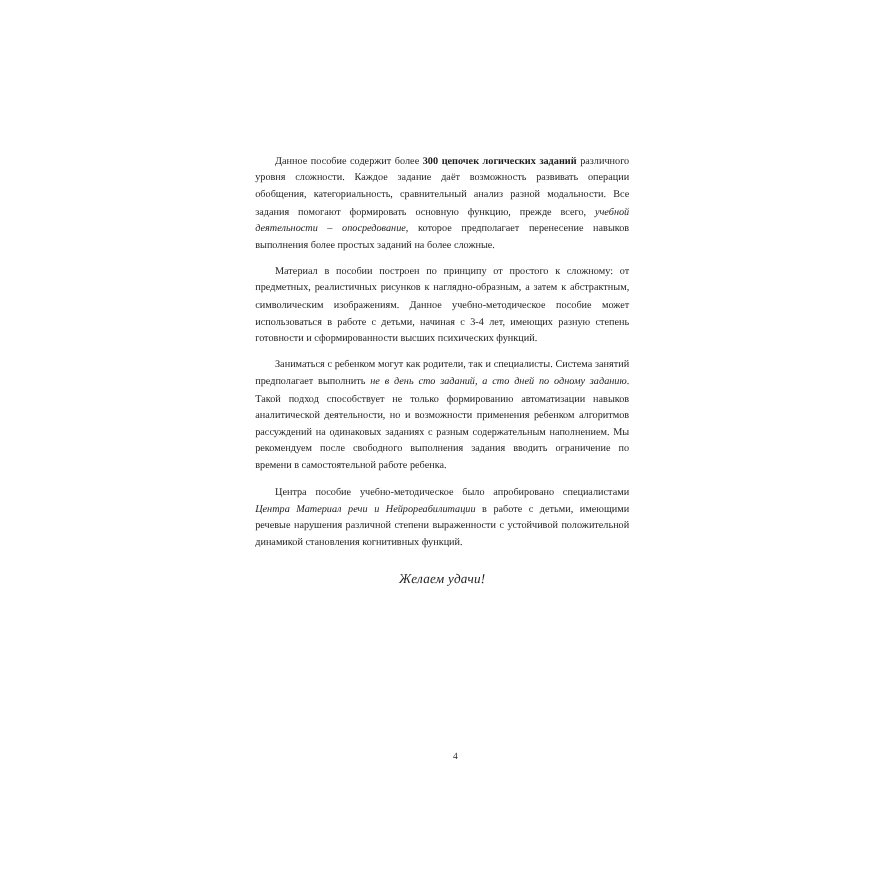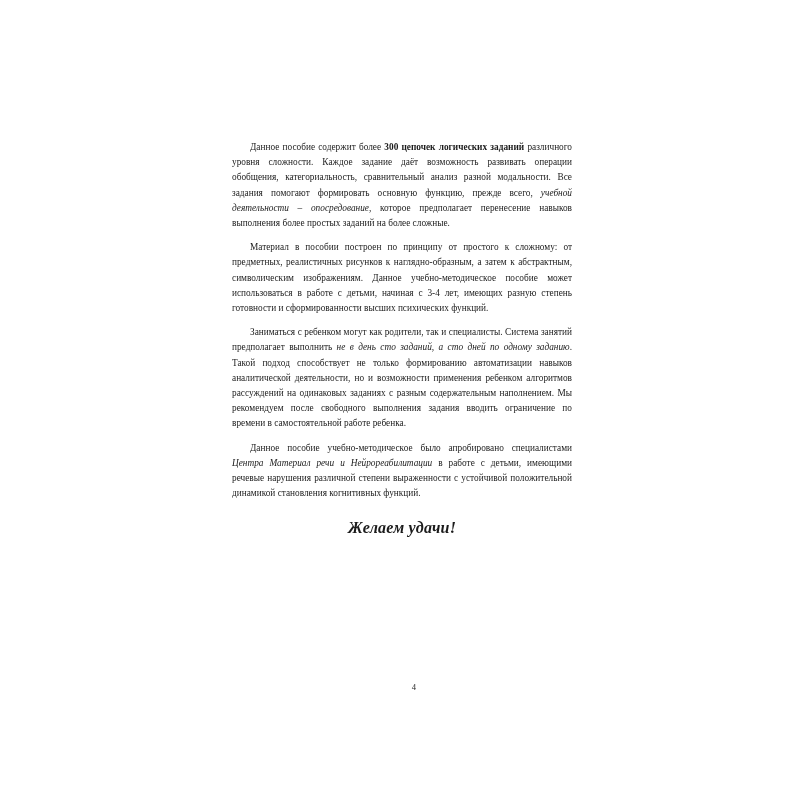--- a/index.html
+++ b/index.html
@@ -39,23 +39,23 @@
   }
   .para b {
     font-weight: bold;
   }
   .para i {
     font-style: italic;
   }
   .closing {
     margin: 18px 0 0 0;
     text-align: center;
-    font-size: 16px;
+    font-size: 12px;
     font-style: italic;
-    font-weight: bold;
+    font-weight: normal;
     color: #1b1b1b;
     letter-spacing: 0.2px;
   }
   .page-number {
     position: absolute;
     left: 0;
     right: 0;
     top: 682px;
     text-align: center;
     font-size: 8.6px;
@@ -63,17 +63,17 @@
   }
 </style>
 </head>
 <body>
 
 <div class="page">
   <div class="page-inner">
     <p class="para"><span>Данное пособие содержит более </span><b>300 цепочек логических заданий</b><span> различного уровня сложности. Каждое задание даёт возможность развивать операции обобщения, категориальность, сравнительный анализ разной модальности. Все задания помогают формировать основную функцию, прежде всего, </span><i>учебной деятельности – опосредование</i><span>, которое предполагает перенесение навыков выполнения более простых заданий на более сложные.</span></p>
     <p class="para"><span>Материал в пособии построен по принципу от простого к сложному: от предметных, реалистичных рисунков к наглядно-образным, а затем к абстрактным, символическим изображениям. Данное учебно-методическое пособие может использоваться в работе с детьми, начиная с 3-4 лет, имеющих разную степень готовности и сформированности высших психических функций.</span></p>
     <p class="para"><span>Заниматься с ребенком могут как родители, так и специалисты. Система занятий предполагает выполнить </span><i>не в день сто заданий, а сто дней по одному заданию</i><span>. Такой подход способствует не только формированию автоматизации навыков аналитической деятельности, но и возможности применения ребенком алгоритмов рассуждений на одинаковых заданиях с разным содержательным наполнением. Мы рекомендуем после свободного выполнения задания вводить ограничение по времени в самостоятельной работе ребенка.</span></p>
-    <p class="para"><span>Данное пособие учебно-методическое было апробировано специалистами </span><i>Центра Материал речи и Нейрореабилитации</i><span> в работе с детьми, имеющими речевые нарушения различной степени выраженности с устойчивой положительной динамикой становления когнитивных функций.</span></p>
+    <p class="para"><span>Центра пособие учебно-методическое было апробировано специалистами </span><i>Центра Материал речи и Нейрореабилитации</i><span> в работе с детьми, имеющими речевые нарушения различной степени выраженности с устойчивой положительной динамикой становления когнитивных функций.</span></p>
     <p class="closing">Желаем удачи!</p>
   </div>
   <div class="page-number">4</div>
 </div>
 
 </body></html>

